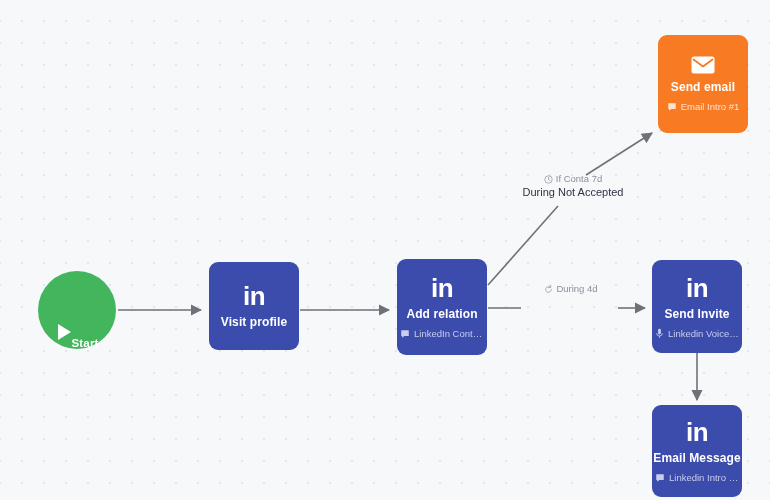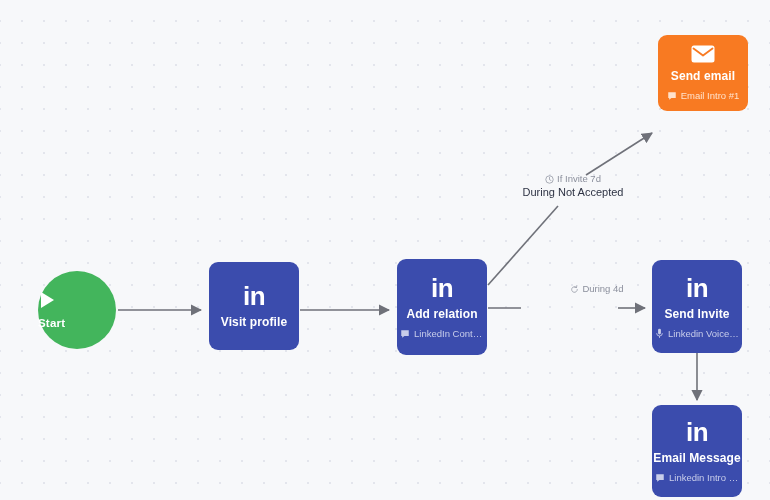--- a/index.html
+++ b/index.html
@@ -43,22 +43,22 @@
     user-select: none;
   }
   .node.blue   { background: #3b4cad; }
   .node.orange { background: #f87a22; }
 
   .node-start {
     position: absolute;
     border-radius: 50%;
     background: #43b55c;
     display: flex;
-    flex-direction: column;
-    align-items: flex-start;
+    flex-direction: row;
+    align-items: flex-end;
     justify-content: center;
     color: #ffffff;
     user-select: none;
   }
 
   .node-icon {
     display: flex;
     align-items: center;
     justify-content: flex-start;
     margin-bottom: 6px;
@@ -194,21 +194,21 @@
     <div class="node-sub">
       <span class="sub-ico">
         <svg width="10" height="10" viewBox="0 0 16 16">
           <path d="M2 2h12v9H7l-3.5 3v-3H2z" fill="#c8cdea"></path>
         </svg>
       </span>
       <span class="node-sub-text">LinkedIn Conta…</span>
     </div>
   </div>
 
-  <div class="node orange" style="left:658px; top:35px; width:90px; height:76px;">
+  <div class="node orange" style="left:658px; top:35px; width:90px; height:98px;">
     <div class="node-icon">
       <svg width="24" height="18" viewBox="0 0 24 18">
         <rect x="0.5" y="0.5" width="23" height="17" rx="2.5" fill="#ffffff"></rect>
         <path d="M2.5 3.5 L12 10.5 L21.5 3.5" fill="none" stroke="#f87a22" stroke-width="1.8" stroke-linecap="round" stroke-linejoin="round"></path>
       </svg>
     </div>
     <div class="node-title">Send email</div>
     <div class="node-sub">
       <span class="sub-ico">
         <svg width="10" height="10" viewBox="0 0 16 16">
@@ -252,26 +252,26 @@
   </div>
 
   <div class="edge-label" style="left:529px; top:173px; width:88px;">
     <div class="edge-label-cond">
       <span class="sub-ico">
         <svg width="9" height="9" viewBox="0 0 14 14">
           <circle cx="7" cy="7" r="5.8" fill="none" stroke="#8b8f9c" stroke-width="1.1"></circle>
           <path d="M7 3.6 V7.2 L9.4 8.6" fill="none" stroke="#8b8f9c" stroke-width="1.1" stroke-linecap="round"></path>
         </svg>
       </span>
-      <span>If Invite 7d</span>
+      <span>If Conta 7d</span>
     </div>
     <div class="edge-label-main">During Not Accepted</div>
   </div>
 
-  <div class="edge-label" style="left:547px; top:283px; width:100px;gap:32px;">
+  <div class="edge-label" style="left:521px; top:283px; width:100px;gap:32px;">
     <div class="edge-label-cond">
       <span class="sub-ico">
         <svg width="9" height="9" viewBox="0 0 14 14">
           <path d="M11.4 7 a4.4 4.4 0 1 1 -1.5 -3.3" fill="none" stroke="#8b8f9c" stroke-width="1.1" stroke-linecap="round"></path>
           <path d="M10.6 0.9 L10.1 3.9 L7.2 3.4" fill="none" stroke="#8b8f9c" stroke-width="1.1" stroke-linecap="round" stroke-linejoin="round"></path>
         </svg>
       </span>
       <span>During 4d</span>
     </div>
   </div>

